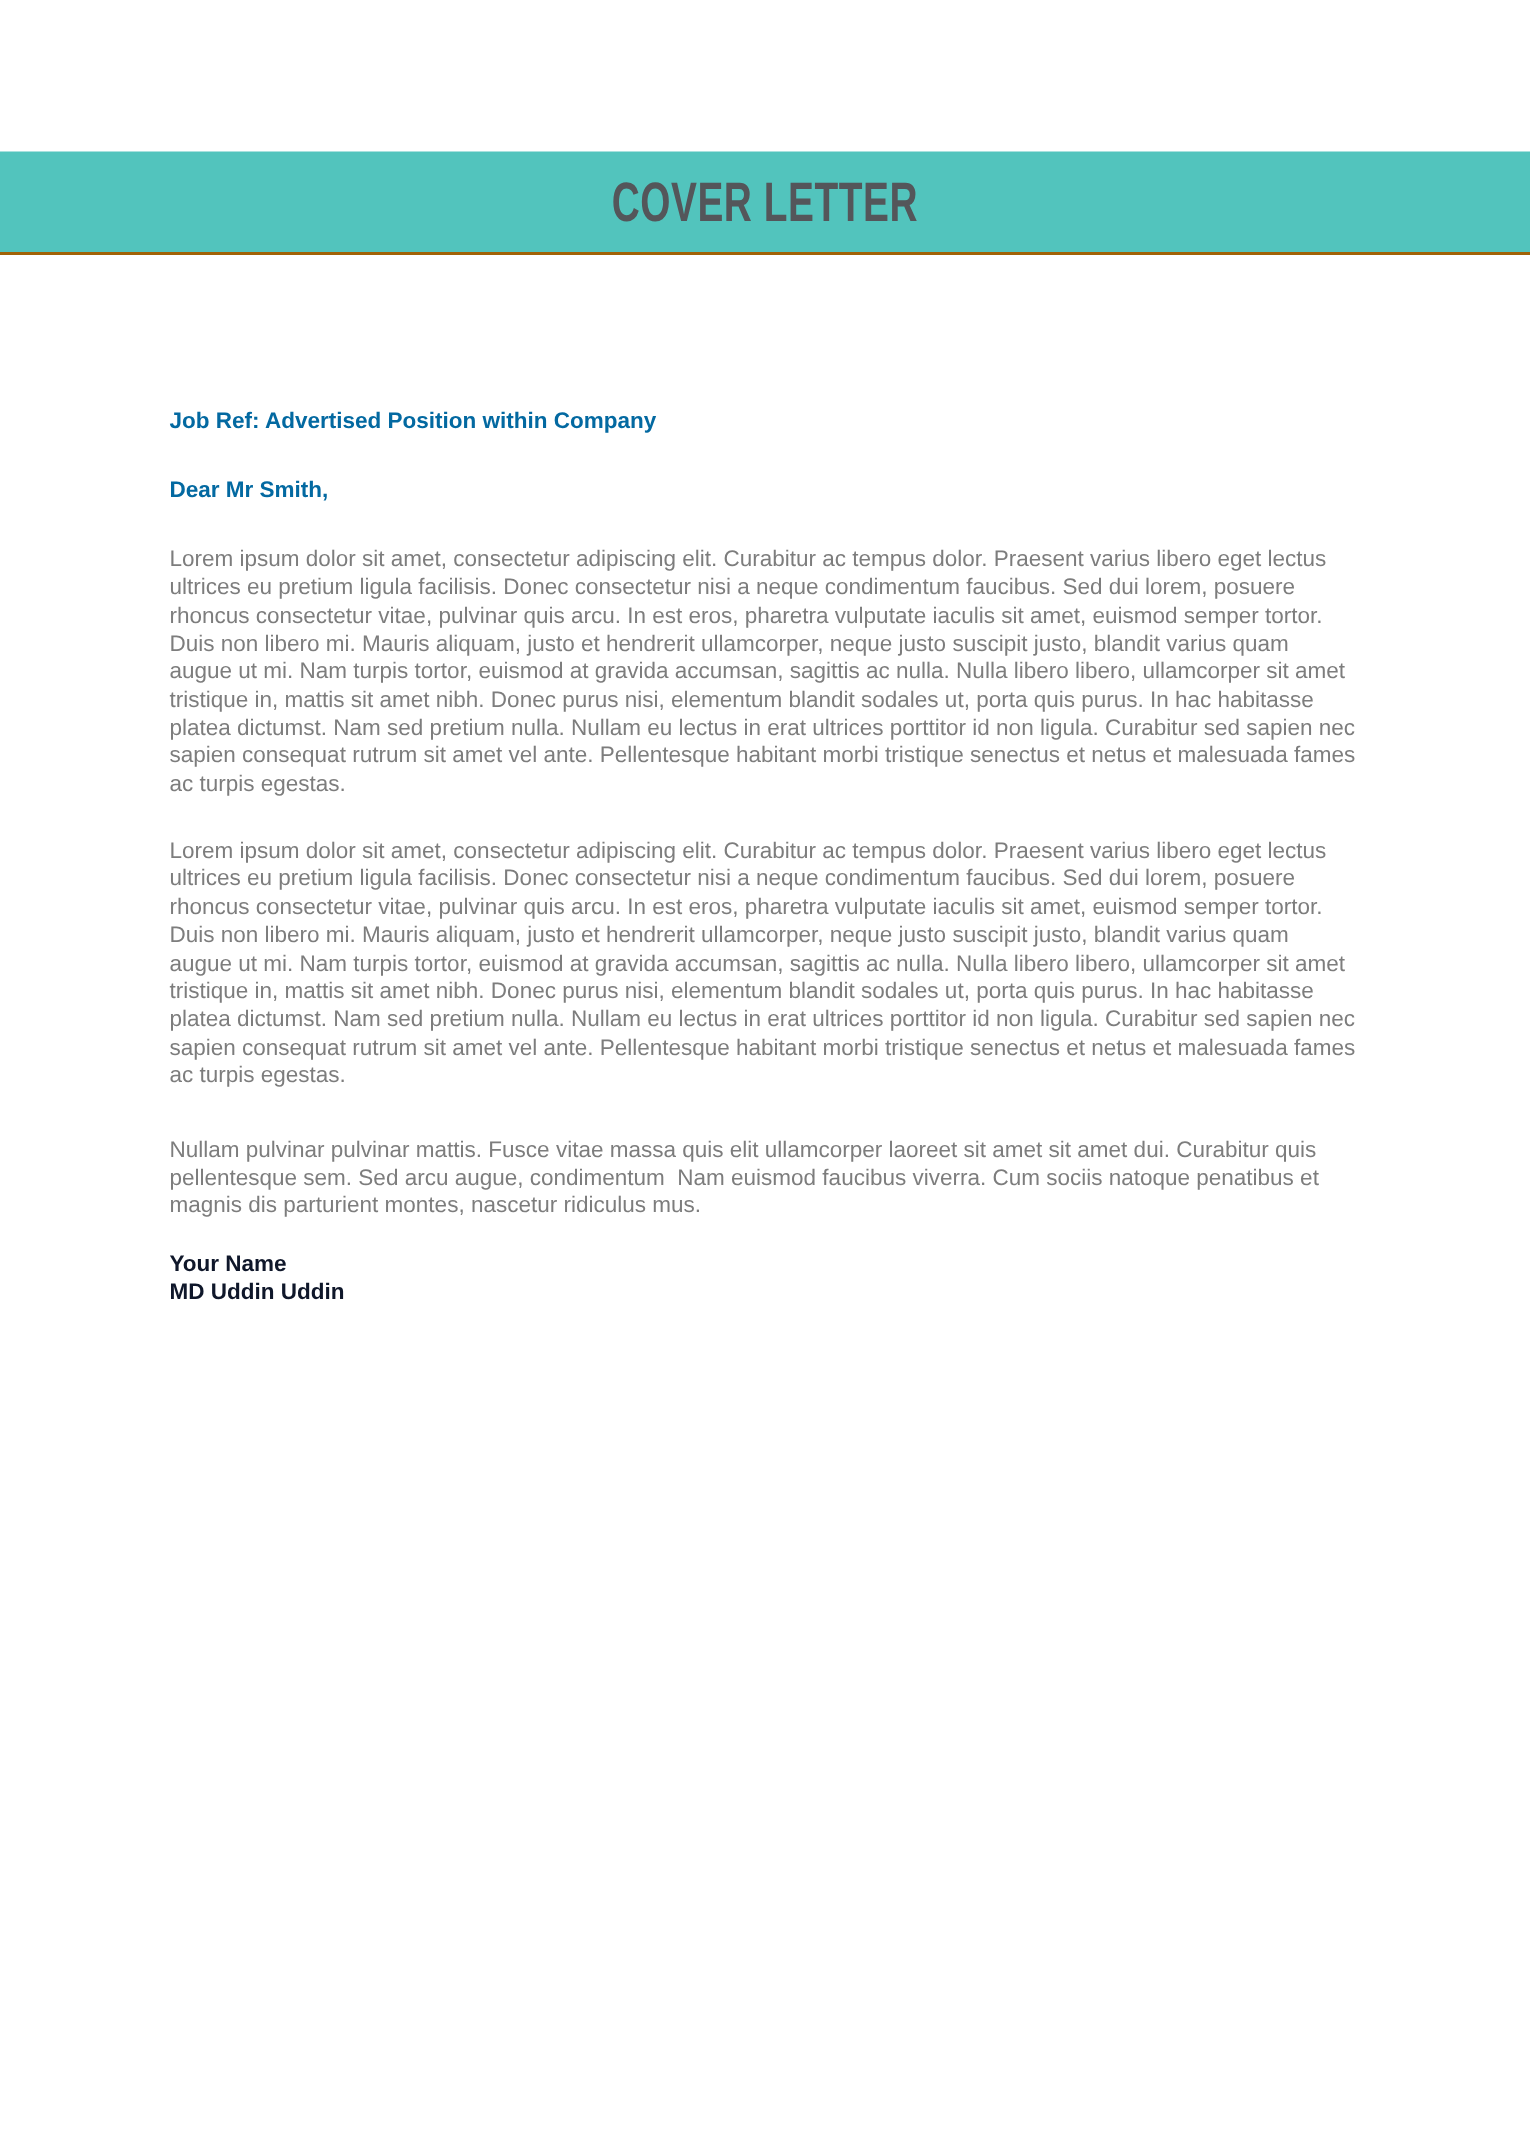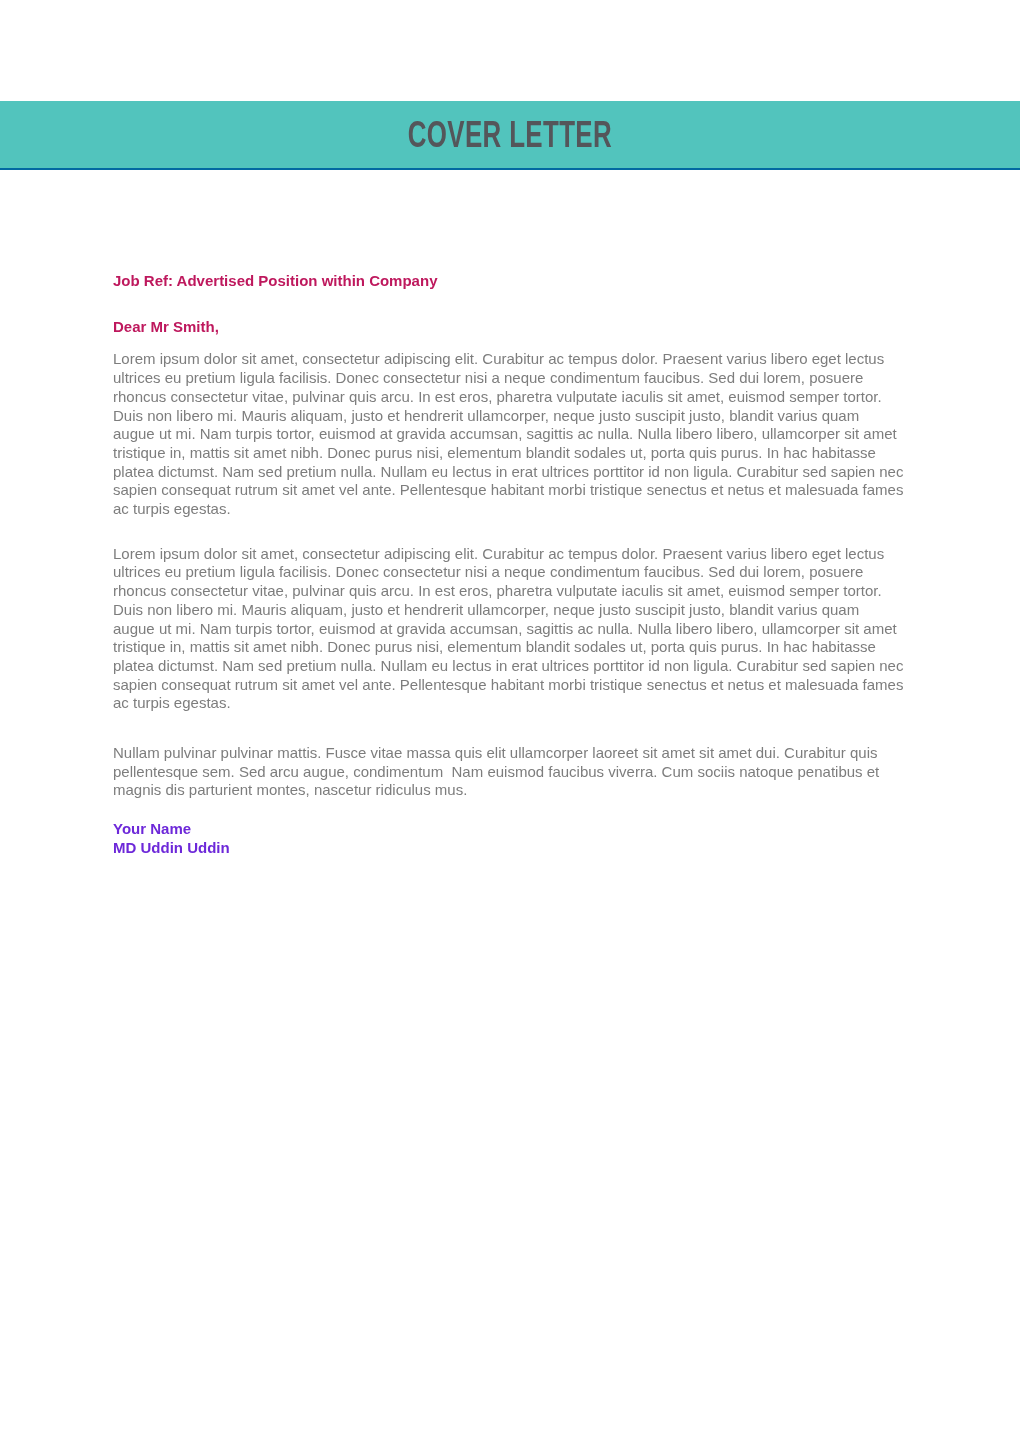--- a/index.html
+++ b/index.html
@@ -12,21 +12,21 @@
     height: 1431px;
     position: relative;
     font-family: "Liberation Sans", sans-serif;
     overflow: hidden;
   }
   .banner {
     margin-top: 101px;
     width: 100%;
     height: 67px;
     background: #52c4bd;
-    border-bottom: 2px solid #0369a1;
+    border-bottom: 2px solid #a16207;
     display: flex;
     align-items: center;
     justify-content: center;
   }
   .banner-title {
     font-size: 37px;
     font-weight: bold;
     color: #54565a;
     letter-spacing: 0.5px;
     transform: scaleX(0.70);
@@ -38,45 +38,45 @@
   .content {
     margin-top: 102px;
     padding-left: 113px;
     padding-right: 106px;
     color: #7d7d7d;
     font-size: 15px;
     line-height: 18.7px;
   }
   .bold-line {
     font-weight: bold;
-    color: #be185d;
+    color: #0369a1;
     margin: 0;
   }
   .job-ref {
     margin-bottom: 27px;
   }
   .salutation {
-    margin-bottom: 14px;
+    margin-bottom: 28px;
   }
   .para {
     margin: 0 10px 26px 0;
     white-space: pre-wrap;
   }
   .para-last {
     margin-bottom: 31px;
   }
   .closing-para {
     margin-bottom: 20px;
   }
   .signature {
     margin: 0;
   }
   .signature div {
     font-weight: bold;
-    color: #6d28d9;
+    color: #0f172a;
   }
 </style>
 </head>
 <body>
 
 <header class="banner">
   <h1 class="banner-title">COVER LETTER</h1>
 </header>
 
 <main class="content">

